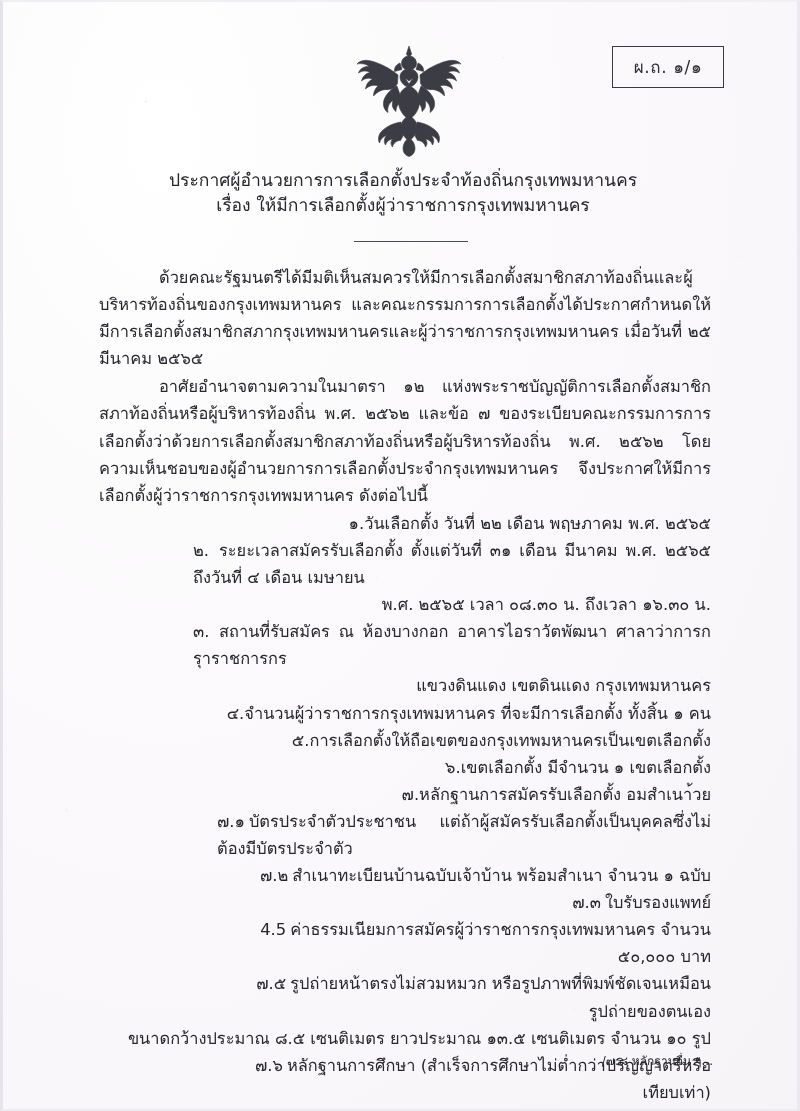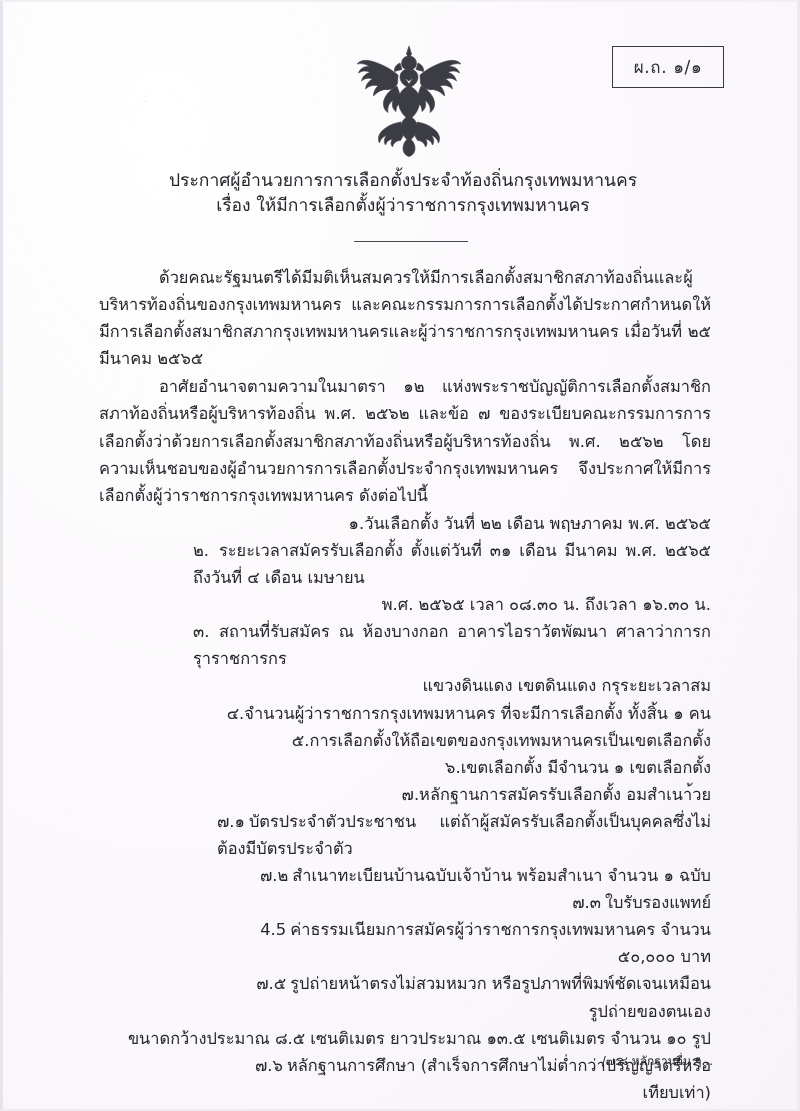--- a/index.html
+++ b/index.html
@@ -229,21 +229,21 @@
     </p>
 
     <p class="item">
       <span class="num">๒.</span><span>ระยะเวลาสมัครรับเลือกตั้ง ตั้งแต่วันที่ ๓๑ เดือน มีนาคม พ.ศ. ๒๕๖๕ ถึงวันที่ ๔ เดือน เมษายน</span>
     </p>
     <p class="item-cont tight">พ.ศ. ๒๕๖๕ เวลา ๐๘.๓๐ น. ถึงเวลา ๑๖.๓๐ น.</p>
 
     <p class="item">
       <span class="num">๓.</span><span>สถานที่รับสมัคร ณ ห้องบางกอก อาคารไอราวัตพัฒนา ศาลาว่าการกรุาราชการกร</span>
     </p>
-    <p class="item-cont tight">แขวงดินแดง เขตดินแดง กรุระยะเวลาสม</p>
+    <p class="item-cont tight">แขวงดินแดง เขตดินแดง กรุงเทพมหานคร</p>
 
     <p class="item tight">
       <span class="num">๔.</span><span>จำนวนผู้ว่าราชการกรุงเทพมหานคร ที่จะมีการเลือกตั้ง ทั้งสิ้น ๑ คน</span>
     </p>
 
     <p class="item tight">
       <span class="num">๕.</span><span>การเลือกตั้งให้ถือเขตของกรุงเทพมหานครเป็นเขตเลือกตั้ง</span>
     </p>
 
     <p class="item tight">

